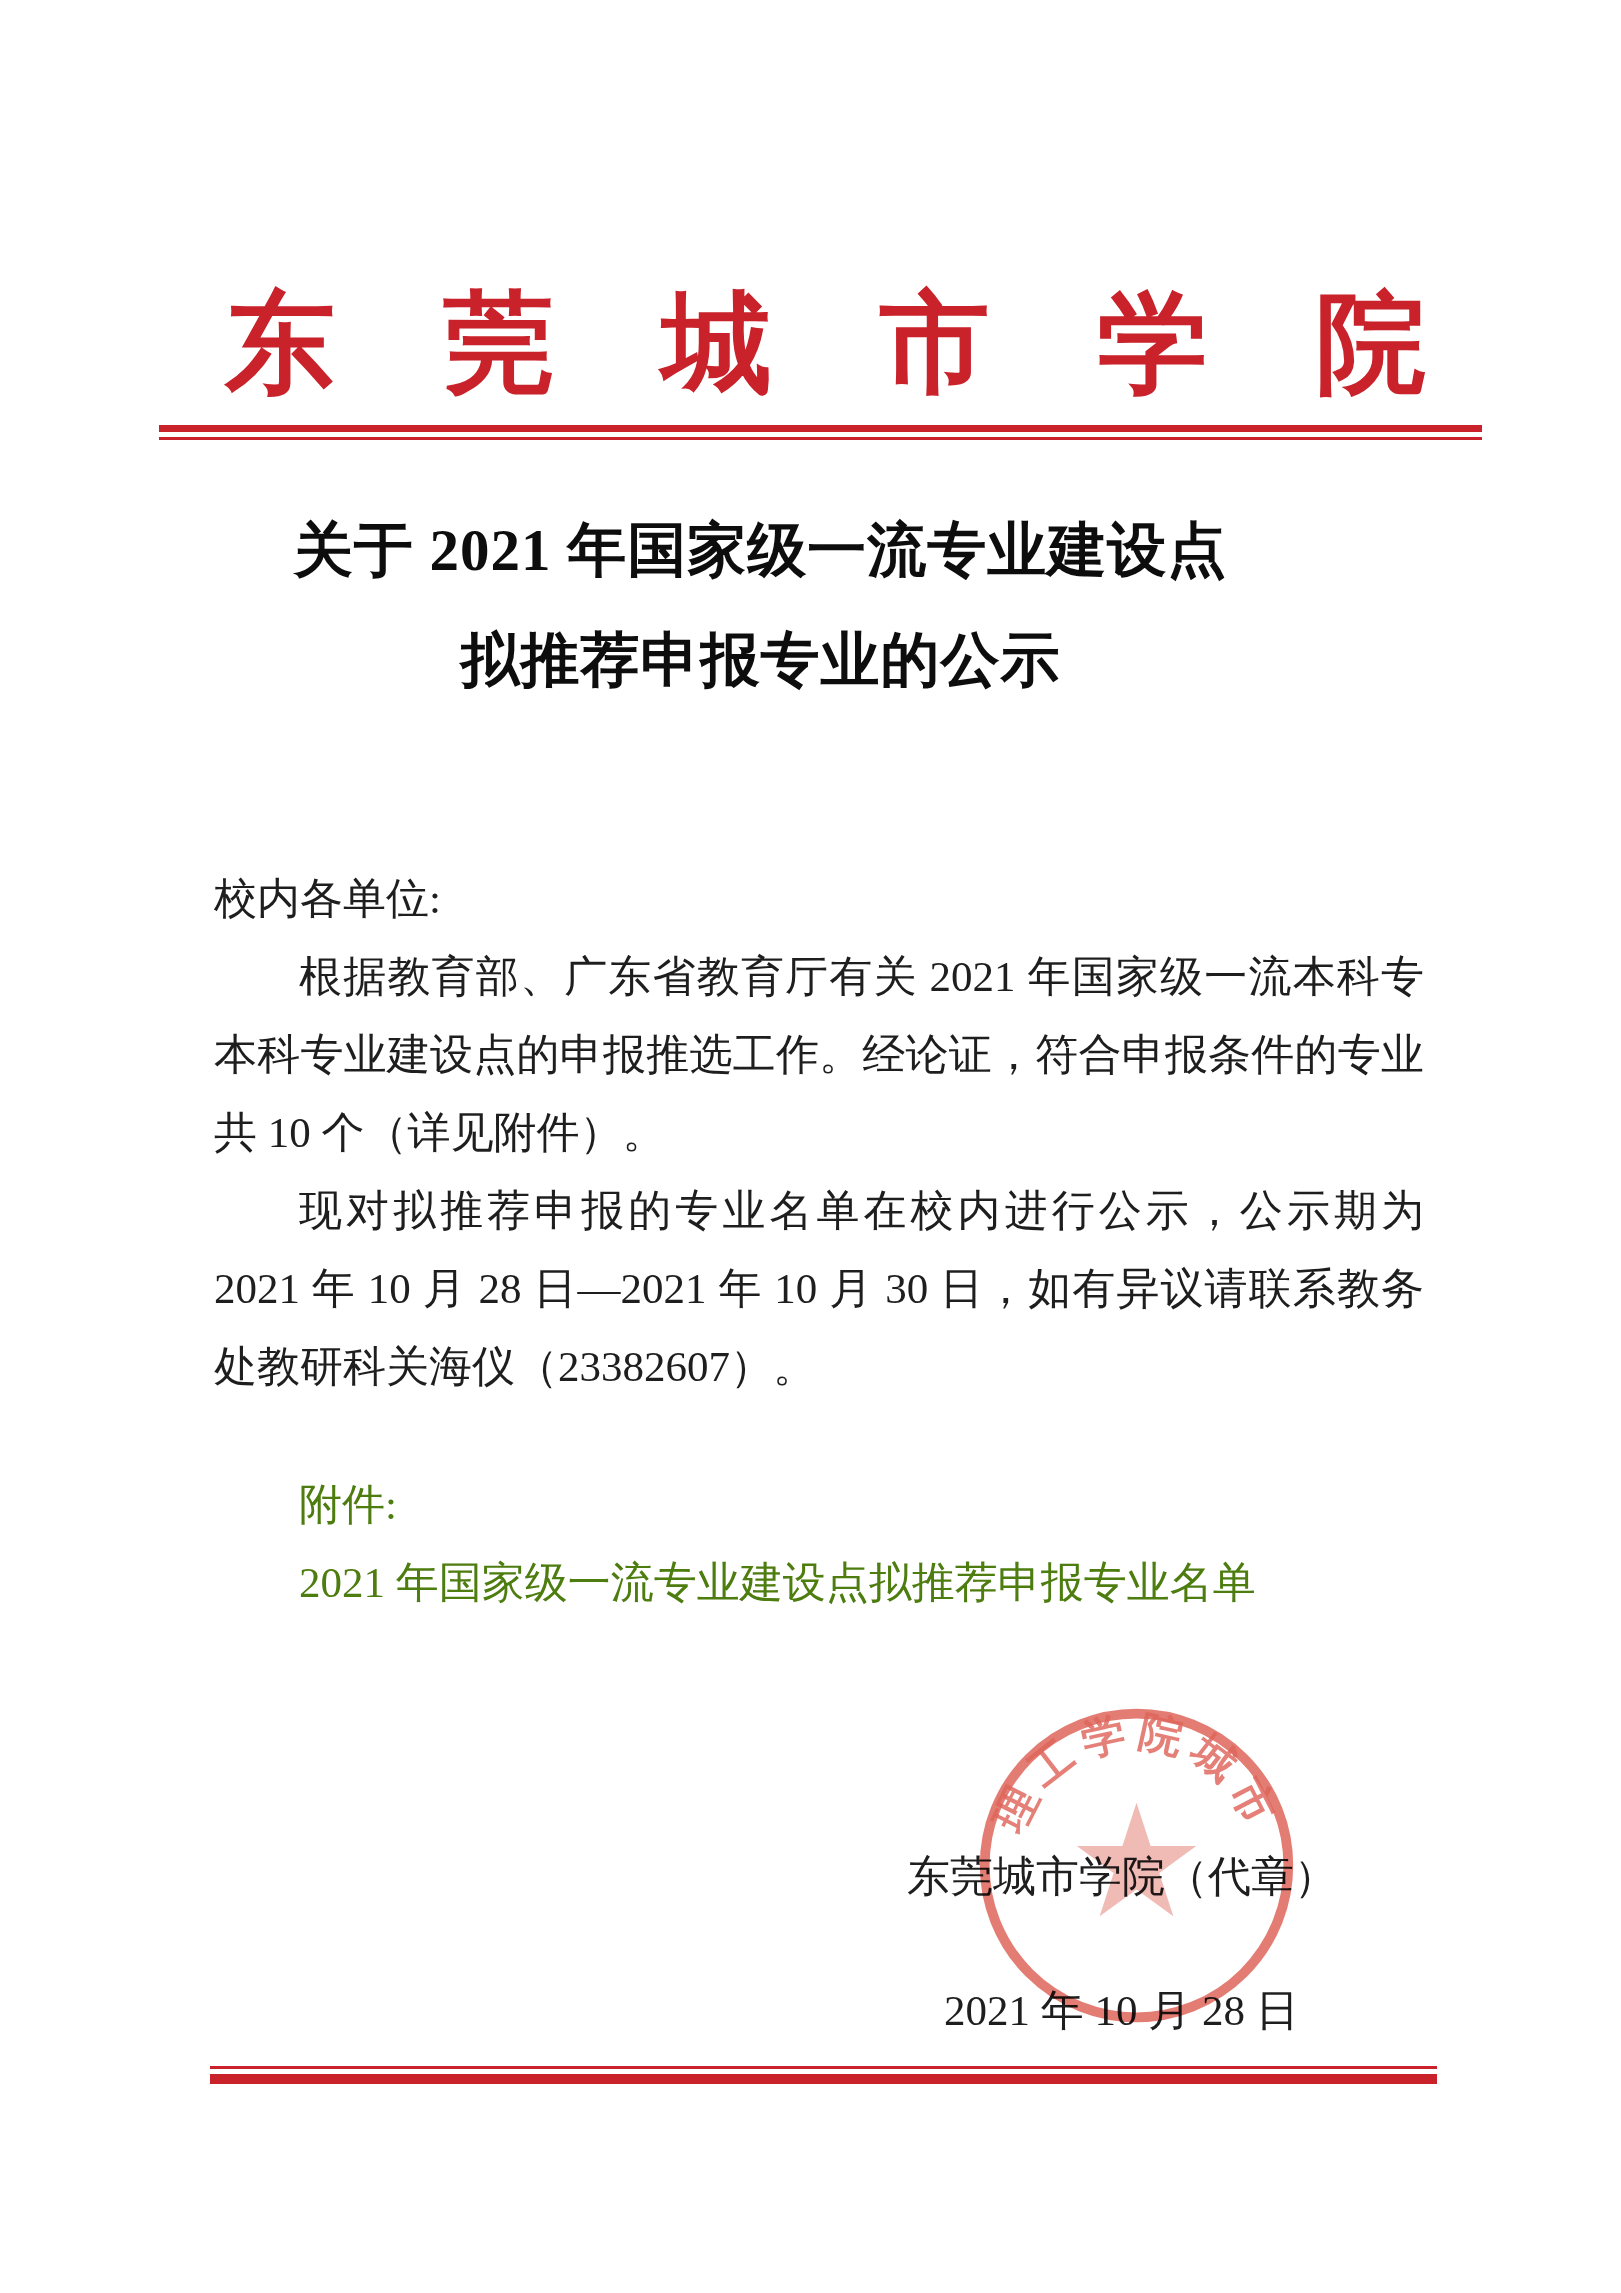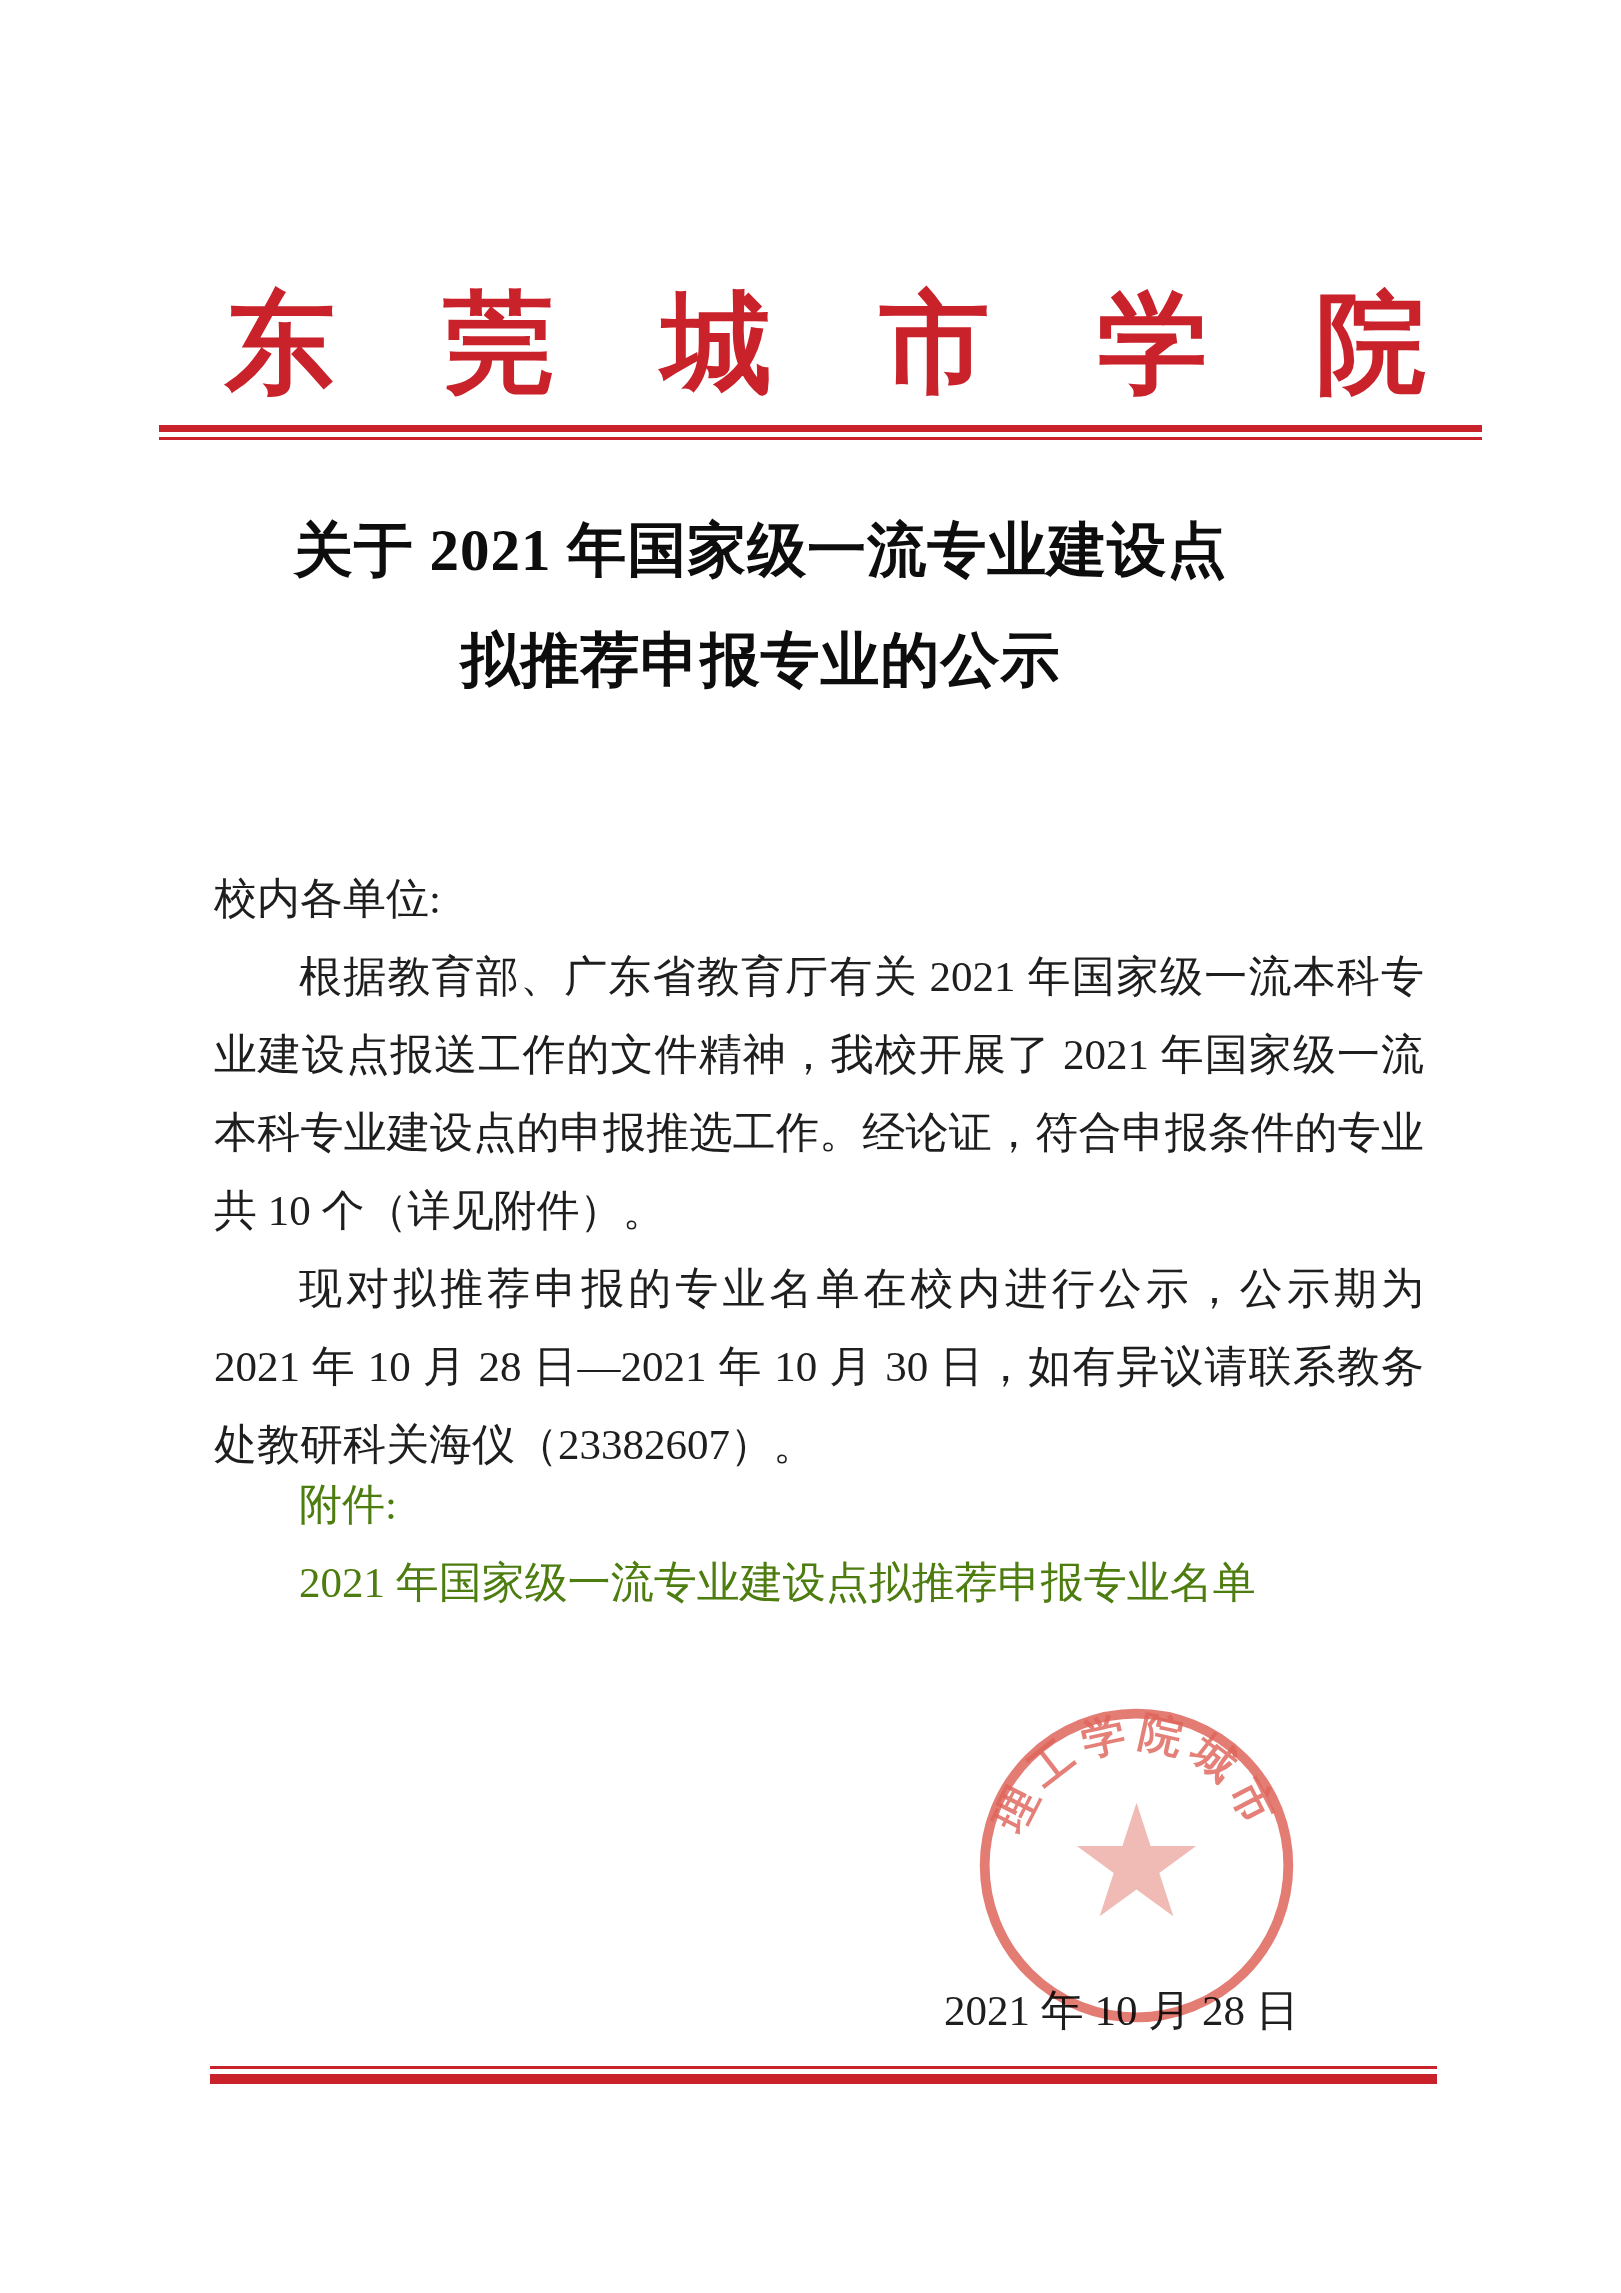--- a/index.html
+++ b/index.html
@@ -90,33 +90,33 @@
   </div>
 
   <div class="doc-title">
     <div>关于 2021 年国家级一流专业建设点</div>
     <div>拟推荐申报专业的公示</div>
   </div>
 
   <div class="doc-body">
     <div class="line">校内各单位:</div>
     <div class="line indent fill">根据教育部、广东省教育厅有关 2021 年国家级一流本科专</div>
-    <div class="line fill">业建设点报送工作的文件精神，我校开展了 2021 年国家级一流</div>
     <div class="line fill">本科专业建设点的申报推选工作。经论证，符合申报条件的专业</div>
     <div class="line">共 10 个（详见附件）。</div>
     <div class="line indent fill">现对拟推荐申报的专业名单在校内进行公示，公示期为</div>
     <div class="line fill">2021 年 10 月 28 日—2021 年 10 月 30 日，如有异议请联系教务</div>
     <div class="line">处教研科关海仪（23382607）。</div>
   </div>
 
   <div class="attachment">
     <div class="line">附件:</div>
     <div class="line">2021 年国家级一流专业建设点拟推荐申报专业名单</div>
   </div>
 
+  <div class="sig-issuer">东莞城市学院（代章）</div>
   <div class="sig-date">2021 年 10 月 28 日</div>
 
   <svg class="seal" viewBox="-170 -170 340 340" xmlns="http://www.w3.org/2000/svg">
 
     <circle cx="0" cy="0" r="155" fill="none" stroke-width="10" opacity="0.85" stroke="#d94f43"></circle>
 
     <polygon points="0,-64 14.4,-19.8 60.9,-19.8 23.3,7.6 37.6,51.8 0,24.5 -37.6,51.8 -23.3,7.6 -60.9,-19.8 -14.4,-19.8" fill-opacity="0.5" stroke-width="3" opacity="0.9" fill="#d94f43"></polygon>
 
     <path id="sealArc" d="M -113.5 -41.3 A 120.8 120.8 0 0 1 113.5 -41.3" fill="none"></path>
     <text font-size="44" font-weight="600" letter-spacing="9" opacity="0.82" text-anchor="middle" font-family="&quot;Liberation Serif&quot;,&quot;DejaVu Serif&quot;,serif" fill="#d94f43">

